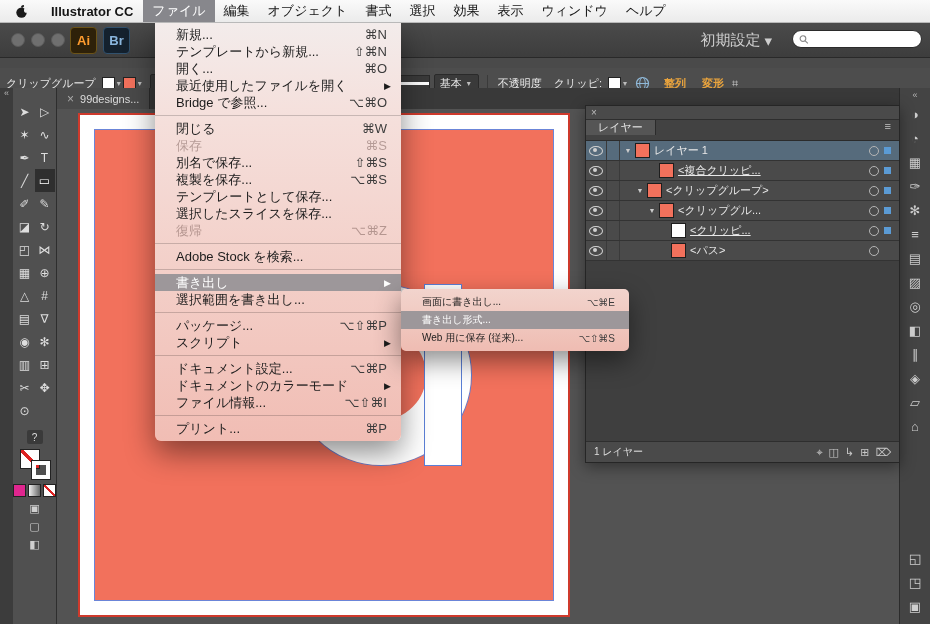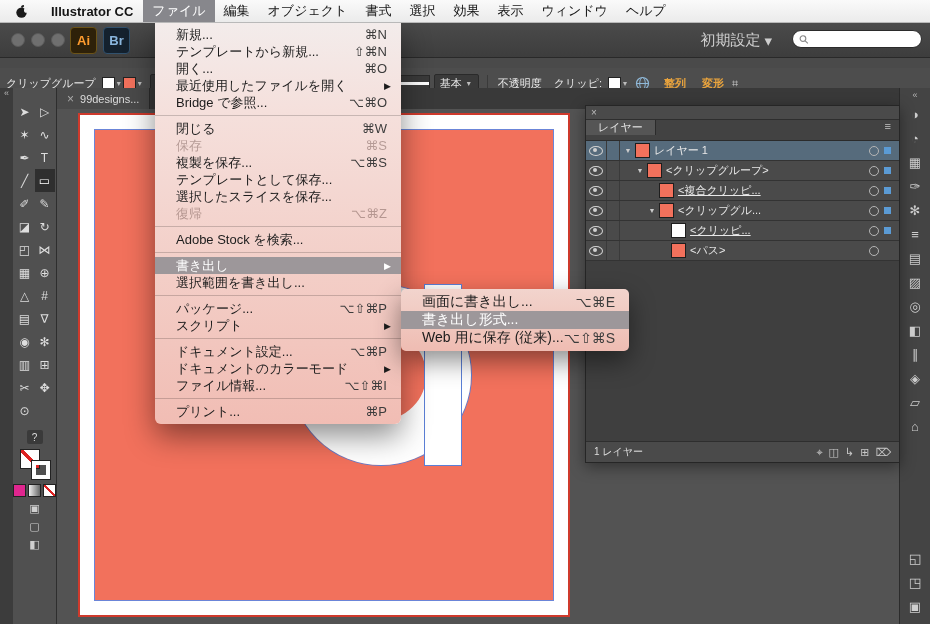--- a/index.html
+++ b/index.html
@@ -127,21 +127,21 @@
     color:#cfcfcf;font-size:13px;}
   #rd-bottom{margin-top:auto;margin-bottom:6px;display:flex;flex-direction:column;align-items:center;}
   
   #file-menu{position:absolute;left:155px;top:22px;width:246px;z-index:90;padding:4px 0;
     border-radius:0 0 6px 6px;
     background:linear-gradient(180deg,#f3eceb 0%,#f5e0dc 22%,#f3cfc8 60%,#f1bdb4 100%);
     box-shadow:0 12px 30px rgba(0,0,0,.45);font-size:13px;color:#1c1c1c;}
   #export-submenu{position:absolute;left:401px;top:289px;width:228px;z-index:95;padding:4px 0;
     border-radius:5px;
     background:linear-gradient(180deg,#f2d4cd 0%,#f0c6bd 60%,#efbcb2 100%);
-    box-shadow:0 10px 26px rgba(0,0,0,.45);font-size:14px;color:#1c1c1c;}
+    box-shadow:0 10px 26px rgba(0,0,0,.45);font-size:10px;color:#1c1c1c;}
   .menu-item{height:17px;display:flex;align-items:center;padding:0 10px 0 21px;}
   #export-submenu .menu-item{height:18px;}
   .mi-label{white-space:nowrap;}
   .mi-right{margin-left:auto;display:flex;align-items:center;gap:4px;}
   .mi-shortcut{color:#3c3c3c;white-space:nowrap;}
   .mi-arrow{font-size:9px;}
   .mi-disabled,.mi-disabled .mi-shortcut{color:rgba(80,50,46,.38);}
   .mi-highlighted{background:#9d979a;color:#fff;}
   .mi-highlighted .mi-shortcut{color:#f4f4f4;}
   .menu-sep{height:1px;background:rgba(0,0,0,.18);margin:4px 0;}
@@ -342,36 +342,36 @@
     <span class="lr-swatch sw-coral"></span>
     <span class="lr-name">レイヤー 1</span>
     <span class="lr-target"></span>
     <span class="lr-proxy"></span>
   </div>
         <div class="layer-row">
     <span class="lr-eye">
             <span class="eye-shape"></span>
           </span>
     <span class="lr-lock"></span>
-    <span class="lr-indent" style="width: 14px;"></span>
-    <span class="lr-twirl">▼</span>
+    <span class="lr-indent" style="width: 26px;"></span>
+    <span class="lr-twirl"></span>
     <span class="lr-swatch sw-coral"></span>
-    <span class="lr-name">&lt;クリップグループ&gt;</span>
+    <span class="lr-name u">&lt;複合クリッピ...</span>
     <span class="lr-target"></span>
     <span class="lr-proxy"></span>
   </div>
         <div class="layer-row">
     <span class="lr-eye">
             <span class="eye-shape"></span>
           </span>
     <span class="lr-lock"></span>
-    <span class="lr-indent" style="width: 26px;"></span>
-    <span class="lr-twirl"></span>
+    <span class="lr-indent" style="width: 14px;"></span>
+    <span class="lr-twirl">▼</span>
     <span class="lr-swatch sw-coral"></span>
-    <span class="lr-name u">&lt;複合クリッピ...</span>
+    <span class="lr-name">&lt;クリップグループ&gt;</span>
     <span class="lr-target"></span>
     <span class="lr-proxy"></span>
   </div>
         <div class="layer-row">
     <span class="lr-eye">
             <span class="eye-shape"></span>
           </span>
     <span class="lr-lock"></span>
     <span class="lr-indent" style="width: 26px;"></span>
     <span class="lr-twirl">▼</span>
@@ -561,20 +561,27 @@
     </span>
   </div>
     <div class="menu-item mi-disabled">
     <span class="mi-label">保存</span>
     <span class="mi-right">
       <span class="mi-shortcut">⌘S</span>
       <span class="mi-arrow"></span>
     </span>
   </div>
     <div class="menu-item">
+    <span class="mi-label">別名で保存...</span>
+    <span class="mi-right">
+      <span class="mi-shortcut">⇧⌘S</span>
+      <span class="mi-arrow"></span>
+    </span>
+  </div>
+    <div class="menu-item">
     <span class="mi-label">複製を保存...</span>
     <span class="mi-right">
       <span class="mi-shortcut">⌥⌘S</span>
       <span class="mi-arrow"></span>
     </span>
   </div>
     <div class="menu-item">
     <span class="mi-label">テンプレートとして保存...</span>
     <span class="mi-right">
       <span class="mi-shortcut"></span>

